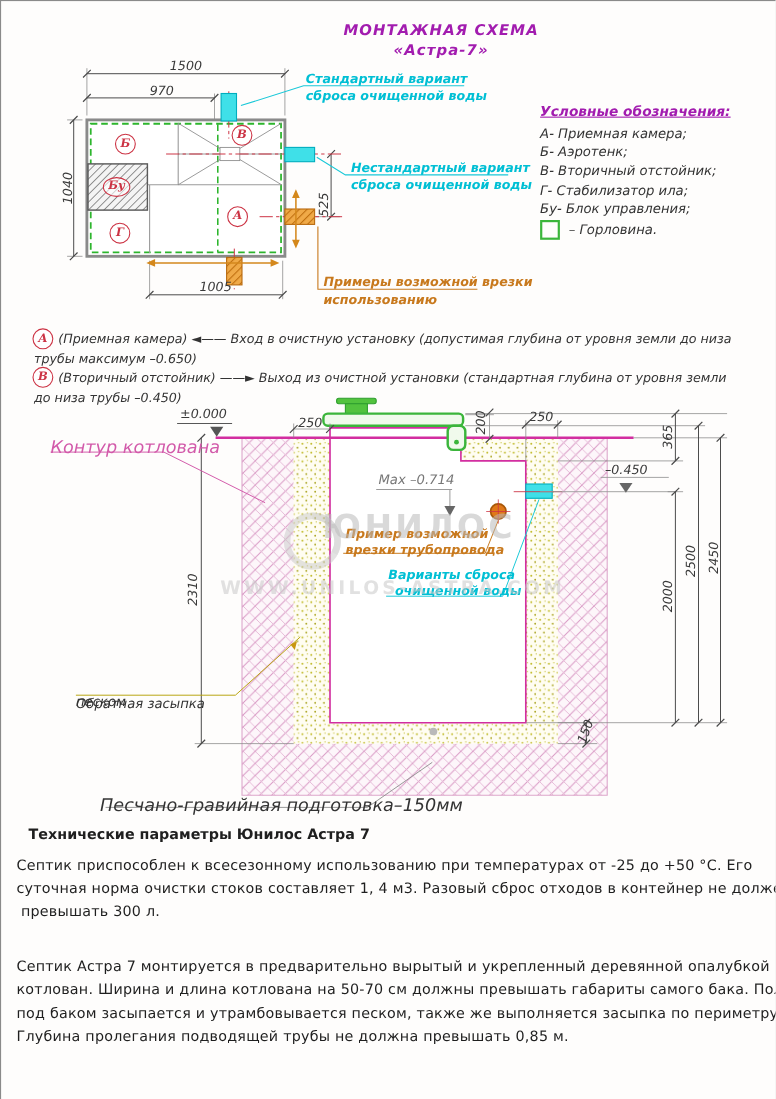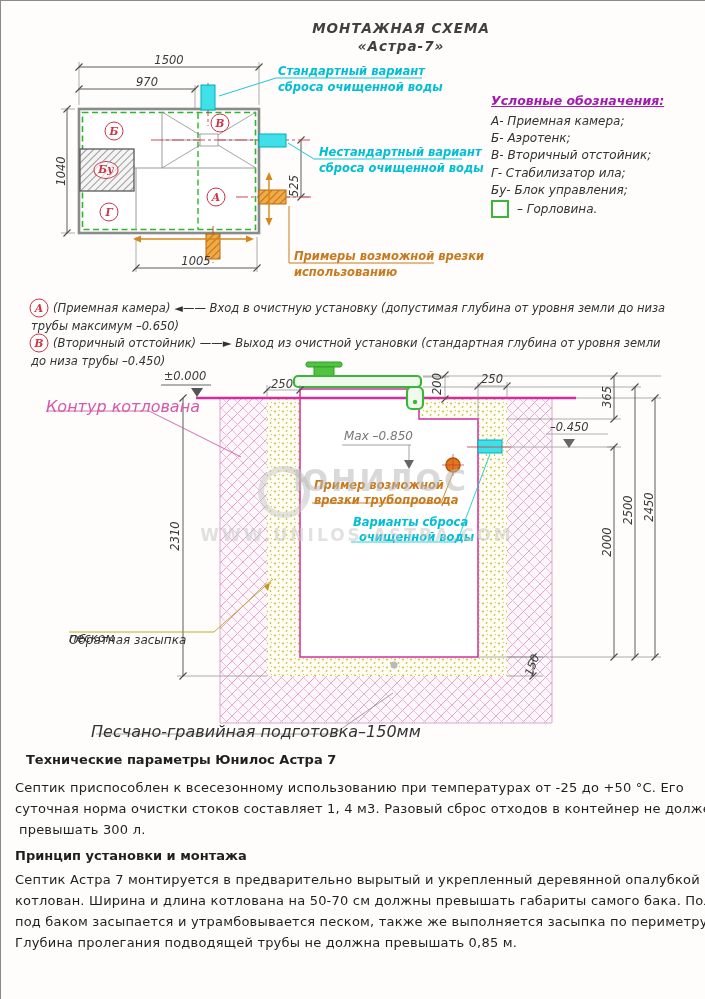--- a/index.html
+++ b/index.html
@@ -6,21 +6,21 @@
   .page{
     position:relative;width:705px;height:999px;margin:0 auto;
     background:#fefdfc;border:1px solid #8a8a8a;overflow:hidden;
     font-family:"DejaVu Sans",sans-serif;
   }
   svg.drawing{position:absolute;left:0;top:0;}
   .lbl{position:absolute;font:italic 11.5px "DejaVu Sans",sans-serif;color:#3a3a3a;white-space:nowrap;}
   .ctr{transform:translate(-50%,-50%);}
   .rot{transform:translate(-50%,-50%) rotate(-90deg);}
   .rot70{transform:translate(-50%,-50%) rotate(-70deg);}
-  .ttl{font:italic 700 13.5px "DejaVu Sans",sans-serif;color:#404040;letter-spacing:1px;}
+  .ttl{font:italic 700 13.5px "DejaVu Sans",sans-serif;color:#a21caf;letter-spacing:1px;}
   .cyan{color:#00bfd4;font-weight:600;}
   .orange{color:#c8791d;font-weight:600;}
   .pink{color:#d25aaa;font-size:16px;}
   .gray{color:#777;font-size:12px;}
   .note{font-size:11.5px;color:#333;font-style:italic;}
   .mark{
     position:absolute;width:17px;height:17px;border:1.3px solid #cc3344;border-radius:50%;
     color:#cc3344;font:italic 700 10.5px "DejaVu Serif",serif;text-align:center;line-height:16px;
     background:rgba(255,255,255,.6);transform:translate(-50%,-50%);
   }
@@ -228,21 +228,21 @@
     <span>Выход из очистной установки (стандартная глубина от уровня земли</span>
   </div>
   <div class="lbl note" style="left:30px;top:353px">до низа трубы –0.450)</div>
 
   <div class="lbl ctr" style="left:184px;top:375px">±0.000</div>
   <div class="lbl ctr" style="left:281px;top:383px">250</div>
   <div class="lbl rot" style="left:436px;top:383px">200</div>
   <div class="lbl ctr" style="left:491px;top:378px">250</div>
   <div class="lbl rot" style="left:606px;top:396px">365</div>
   <div class="lbl" style="left:549px;top:419px">–0.450</div>
-  <div class="lbl gray" style="left:343px;top:428px">Max –0.850</div>
+  <div class="lbl gray" style="left:343px;top:428px">Max –0.714</div>
   <div class="lbl rot" style="left:174px;top:535px">2310</div>
   <div class="lbl rot" style="left:606px;top:541px">2000</div>
   <div class="lbl rot" style="left:627px;top:509px">2500</div>
   <div class="lbl rot" style="left:648px;top:506px">2450</div>
   <div class="lbl rot70" style="left:531px;top:664px">150</div>
 
   <div class="lbl pink" style="left:45px;top:396px">Контур котлована</div>
   <div class="lbl note" style="left:68px;top:632px;font-size:12px">Обратная засыпка</div>
   <div class="lbl note" style="left:68px;top:630px;font-size:12px">песком</div>
   <div class="lbl note" style="left:90px;top:721px;font-size:16px">Песчано-гравийная подготовка–150мм</div>
@@ -252,19 +252,18 @@
   <div class="lbl cyan" style="left:358px;top:529px">очищенной воды</div>
 
   <div class="lbl wm-url ctr" style="left:356px;top:534px;font-style:normal">WWW.UNILOS-ASTRA.COM</div>
   <div class="lbl wm-name ctr" style="left:380px;top:479px;font-style:normal">ЮНИЛОС</div>
 
   <div class="body-h" style="left:25px;top:751px">Технические параметры Юнилос Астра 7</div>
   <div class="body-l" style="left:14px;top:779px">Септик приспособлен к всесезонному использованию при температурах от -25 до +50 °С. Его</div>
   <div class="body-l" style="left:14px;top:800px">суточная норма очистки стоков составляет 1, 4 м3. Разовый сброс отходов в контейнер не должен</div>
   <div class="body-l" style="left:18px;top:821px">превышать 300 л.</div>
 
-  <div class="body-h" style="left:14px;top:847px">Принцип установки и монтажа</div>
   <div class="body-l" style="left:14px;top:871px">Септик Астра 7 монтируется в предварительно вырытый и укрепленный деревянной опалубкой</div>
   <div class="body-l" style="left:14px;top:892px">котлован. Ширина и длина котлована на 50-70 см должны превышать габариты самого бака. Пол</div>
   <div class="body-l" style="left:14px;top:913px">под баком засыпается и утрамбовывается песком, также же выполняется засыпка по периметру.</div>
   <div class="body-l" style="left:14px;top:934px"> Глубина пролегания подводящей трубы не должна превышать 0,85 м.</div>
 
 </div>
 
 </body></html>

